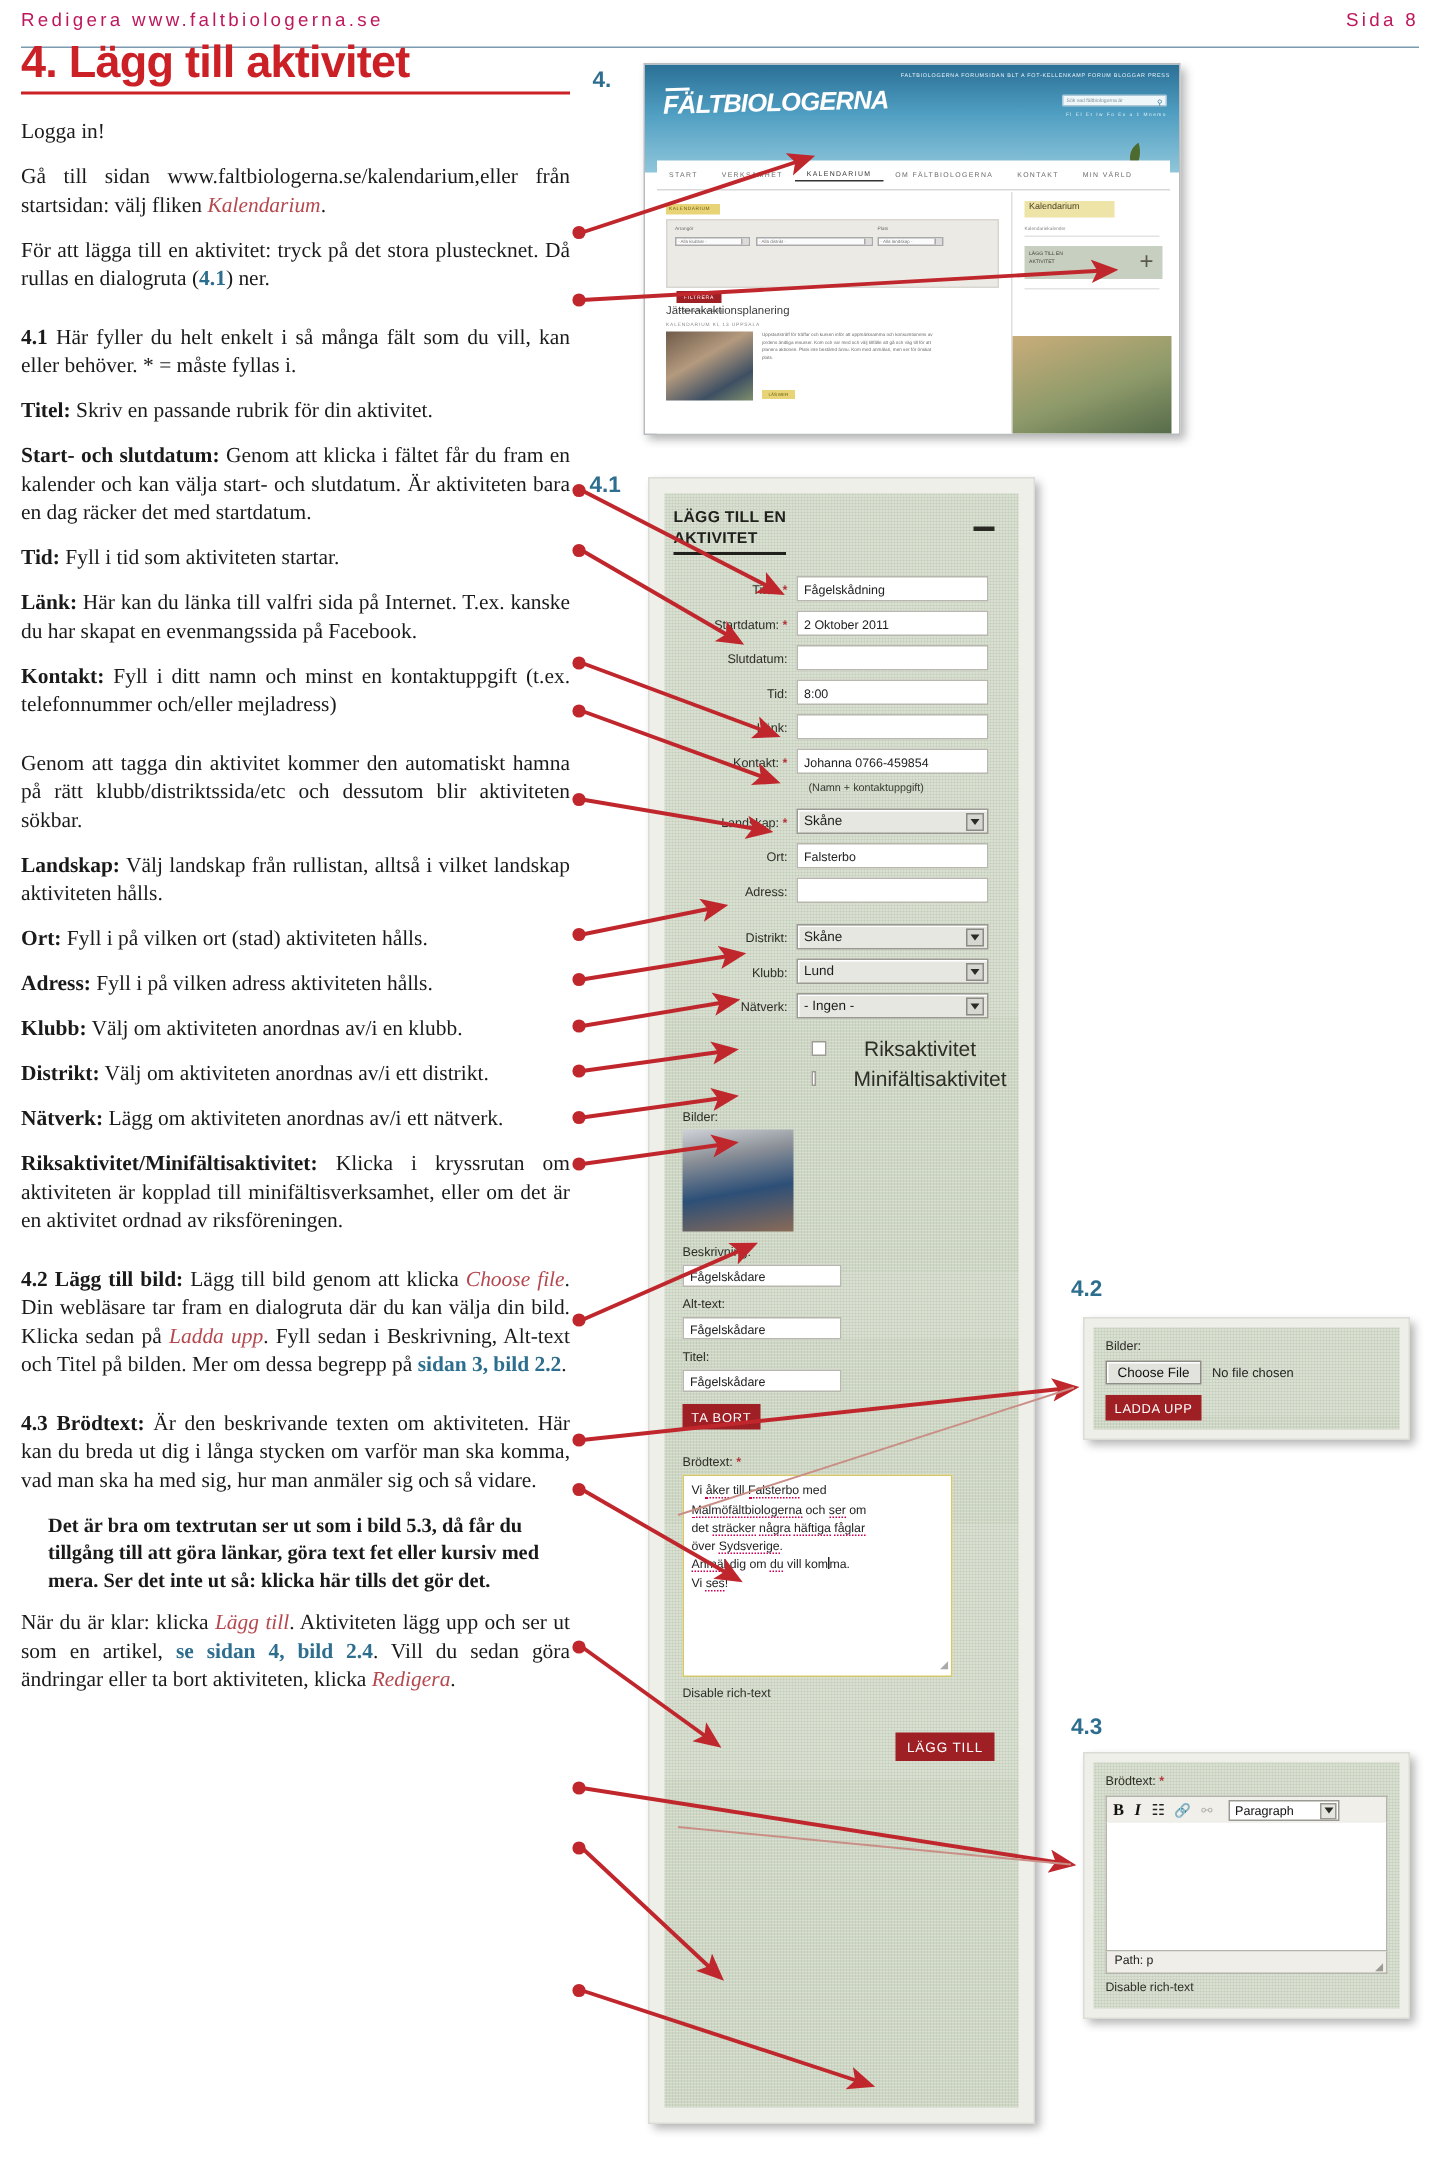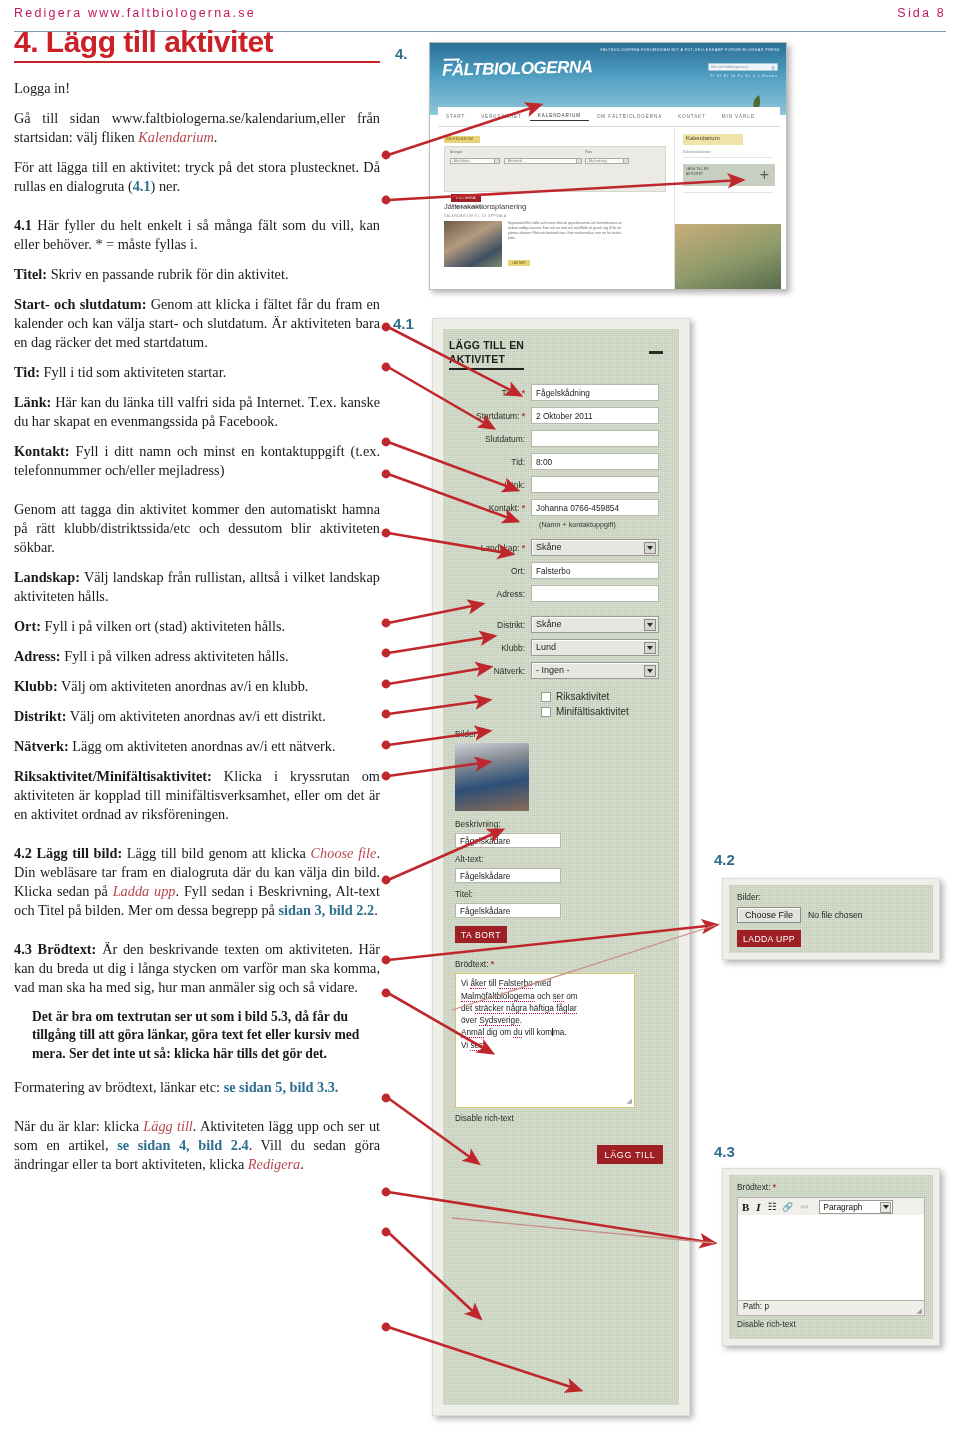--- a/index.html
+++ b/index.html
@@ -34,21 +34,21 @@
     color:#cc2027; margin:0 0 4px 0; letter-spacing:-0.5px;
   }
   .title-rule { border:0; border-top:2.5px solid #cc2027; margin:0 0 16px 0; }
 
   .p { font-size:14.3px; line-height:1.33; margin:0 0 11px 0; text-align:justify; }
   .p.nj { text-align:left; }
   .p b, .p strong { font-weight:bold; }
   .em-red { color:#b5484e; font-style:italic; }
   .ref-blue { color:#2d6e8e; font-weight:bold; }
   .gap { height:9px; }
-  .indent-block { padding-left:18px; font-weight:bold; font-size:13.6px; line-height:1.36; margin:0 0 15px 0;}
+  .indent-block { padding-left:18px; font-weight:bold; font-size:13.6px; line-height:1.36; margin:0 0 1px 0;}
 
   
   .fignum {
     position:absolute;
     font-family:"Liberation Sans", sans-serif;
     font-weight:bold; font-size:15px; color:#2d6e8e;
   }
 
   
   .shot { position:absolute; background:#fff; }
@@ -195,21 +195,21 @@
     display:flex; align-items:center; justify-content:center;
   }
   .fselect .arrow i {
     width:0;height:0;border-left:3px solid transparent;border-right:3px solid transparent;
     border-top:4px solid #2b2b26; display:block;
   }
   .fhint { margin:-2px 0 10px 90px; font-size:7.2px; color:#3a3a33; }
 
   .fcheckrow { display:flex; align-items:center; margin:0 0 4px 92px; }
   .fcheckbox { width:10px; height:10px; background:#fff; border:1px solid #9b9b93; margin-right:5px; }
-  .fchecklabel { font-size:10px; color:#2e2e28; }
+  .fchecklabel { font-size:14px; color:#2e2e28;margin-left:20px; }
 
   .fsub { font-size:8.4px; color:#2e2e28; margin:12px 0 4px 6px; }
   .fphoto { width:74px; height:68px; margin-left:6px;
     background:linear-gradient(170deg,#cfd3d8 0%,#8a8f97 28%,#2d4f77 60%,#8a6b57 100%); }
   .fwide-input { width:106px; height:15px; background:#fff; border:1px solid #b7b7ae;
     font-size:8.3px; color:#222; padding:0 4px; line-height:15px; margin-left:6px; }
   .fbtn-red {
     margin-left:6px; margin-top:8px; width:52px; height:17px; background:#9e1f24;
     color:#fff; font-size:8.6px; letter-spacing:0.6px;
     display:flex; align-items:center; justify-content:center;
@@ -367,23 +367,20 @@
   </p>
 
   <div class="gap"></div>
 
   <p class="p">
     <b>4.3 Brödtext:</b><span> Är den beskrivande texten om aktiviteten. Här kan du breda ut dig i långa stycken om varför man ska komma, vad man ska ha med sig, hur man anmäler sig och så vidare.</span>
   </p>
 
   <p class="indent-block">Det är bra om textrutan ser ut som i bild 5.3, då får du tillgång till att göra länkar, göra text fet eller kursiv med mera. Ser det inte ut så: klicka här tills det gör det.</p>
 
-  <p class="p nj">
-    <span>Formatering av brödtext, länkar etc: </span><span class="ref-blue">se sidan 5, bild 3.3.</span>
-  </p>
 
   <div class="gap"></div>
 
   <p class="p">
     <span>När du är klar: klicka </span><span class="em-red">Lägg till</span><span>. Aktiviteten lägg upp och ser ut som en artikel, </span><span class="ref-blue">se sidan 4, bild 2.4</span><span>. Vill du sedan göra ändringar eller ta bort aktiviteten, klicka </span><span class="em-red">Redigera</span><span>.</span>
   </p>
 
 </div>
 
 <div class="fignum" style="left:395px; top:45px;">4.</div>

